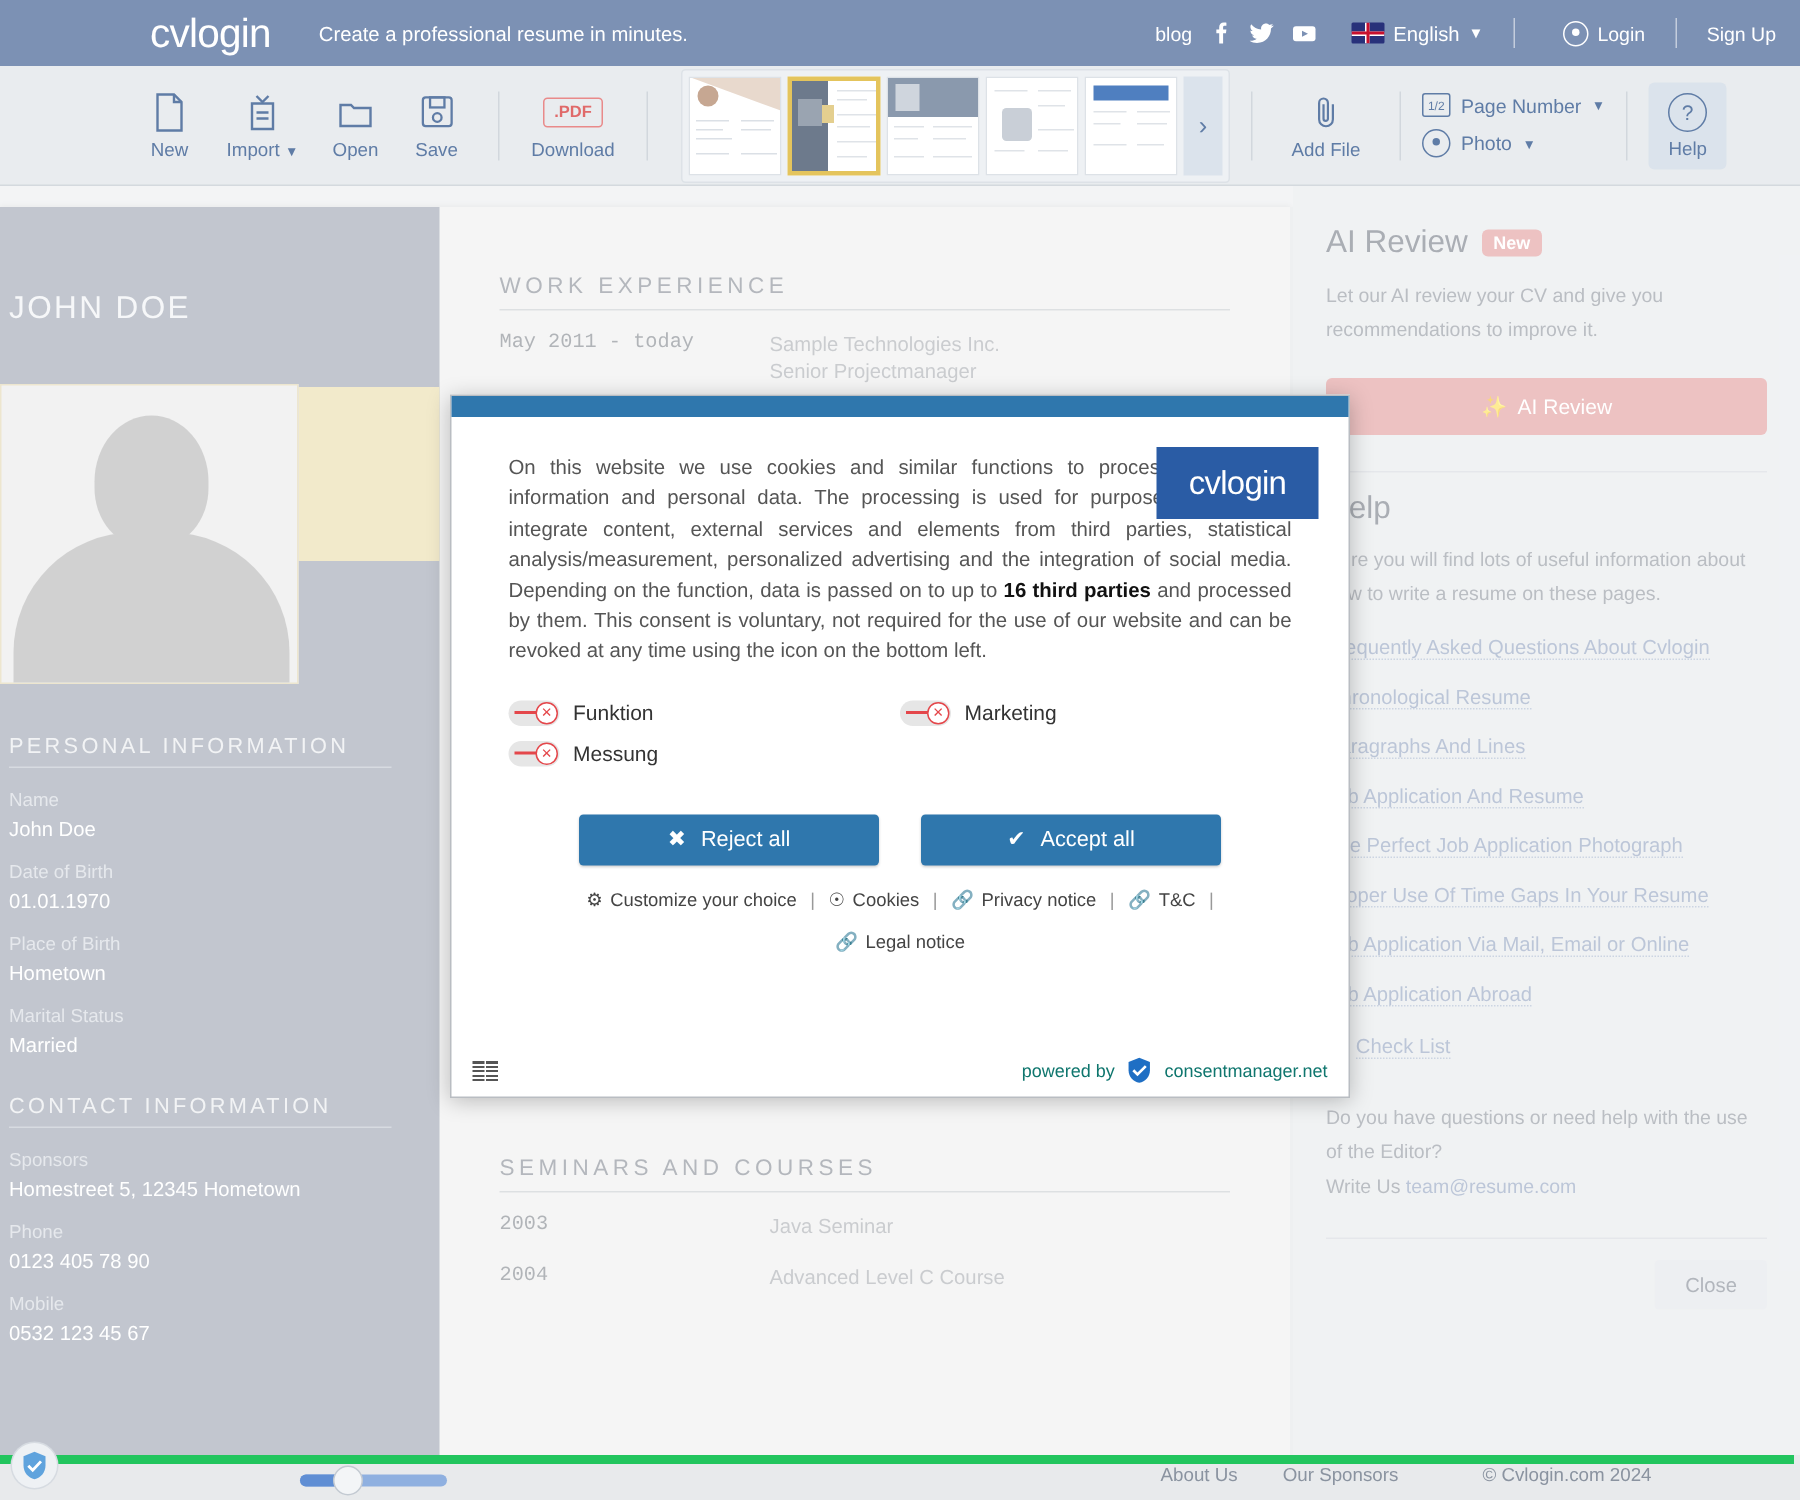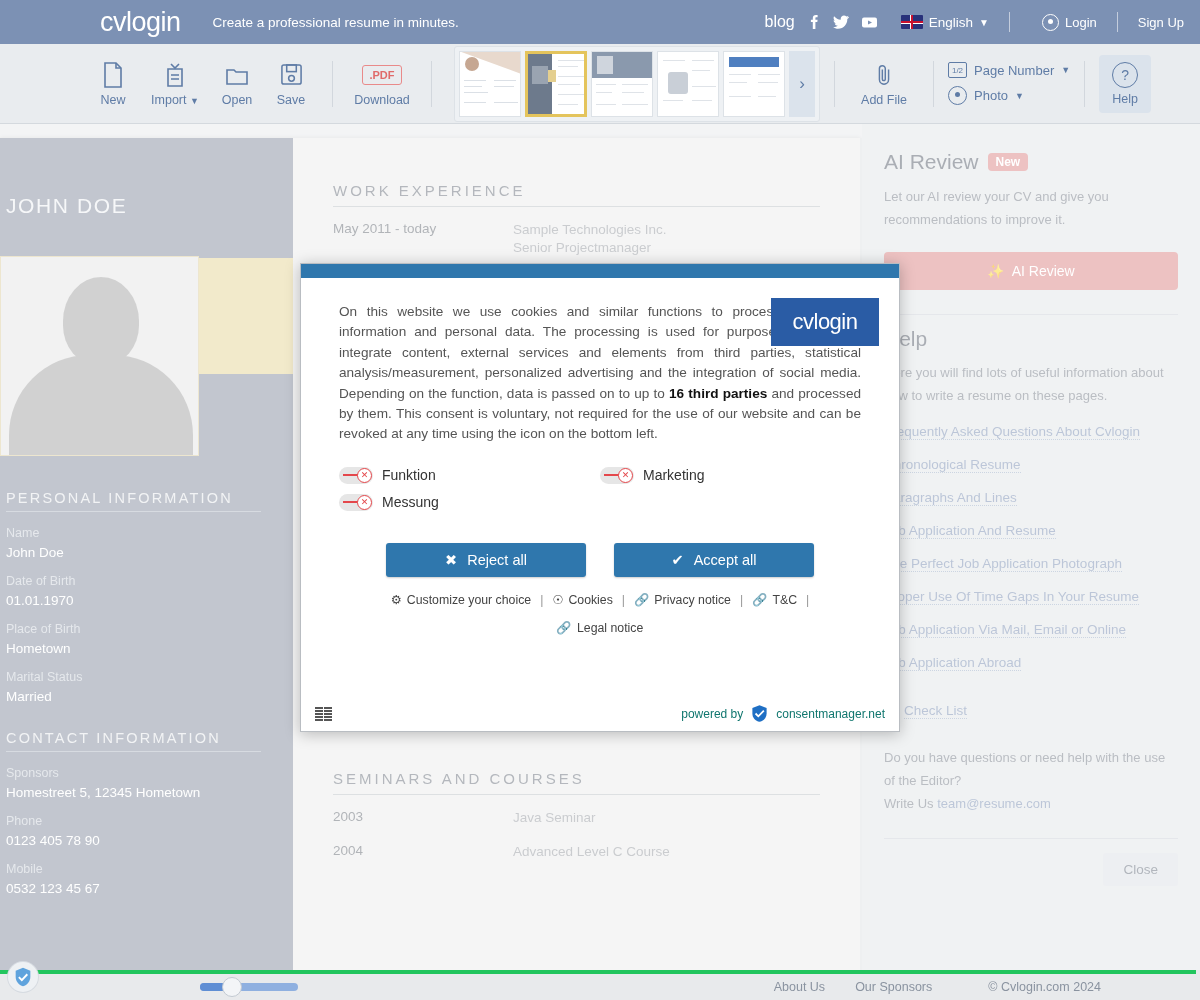--- a/index.html
+++ b/index.html
@@ -17,21 +17,21 @@
   }
   .logo {
     margin-left: 100px; color: #fff; font-size: 27px; letter-spacing: -0.5px;
     font-weight: 400; line-height: 1;
   }
   .tagline { margin-left: 32px; color: #fff; font-size: 13.5px; }
   .top-right {
     margin-left: auto; margin-right: 16px; display: flex; align-items: center; gap: 10px;
     color: #fff; font-size: 13px;
   }
-  .blog-link { font-size: 16px; color:#fff; }
+  .blog-link { font-size: 13px; color:#fff; }
   .soc { width: 18px; height: 18px; display:inline-flex; align-items:center; justify-content:center; color:#fff; }
   .soc svg { fill:#fff; }
   .lang { display:flex; align-items:center; gap:6px; margin-left:12px; font-size:13.5px;}
   .flag {
     width: 22px; height: 14px; position:relative; display:inline-block;
     background:#28317a; overflow:hidden; border-radius:1px;
   }
   .flag:before, .flag:after {
     content:''; position:absolute; background:#fff;
   }
@@ -142,21 +142,21 @@
   .cv-fields { padding:0 6px; }
   .cv-flabel { font-size:12.5px; color:#cfd4dc; margin-top:14px; }
   .cv-fvalue { font-size:13.5px; color:#ffffff; margin-top:5px; }
 
   .cv-right { flex:1; position:relative; padding:44px 40px 0 40px; }
   .r-sec-title {
     font-size:15px; letter-spacing:3px; color:#6f7680; padding-bottom:7px;
     border-bottom:1px solid #bfc3c8; margin-bottom:14px;
   }
   .r-row { display:flex; margin-bottom:16px; }
-  .r-date { width:180px; font-size:13.5px; color:#6a7078; }
+  .r-date { width:180px; font-size:13.5px; color:#6a7078;font-family:Liberation Mono, monospace; }
   .r-desc { font-size:13.5px; color:#9a9ea4; line-height:1.35; }
   .r-gap { height:30px; }
 
   .page-edge { position:absolute; left:860px; top:14px; width:18px; height:832px; background:#dfe2e5; }
 
   
   .rpanel { position:absolute; left:862px; top:0; width:338px; height:846px; background:#e3e6e9;
     padding:26px 22px; overflow:hidden; }
   .ai-title { font-size:21px; color:#5c6470; display:flex; align-items:center; gap:9px; }
   .badge-new { background:#dc8a8a; color:#fff; font-size:12px; padding:2px 8px; border-radius:4px; font-weight:bold; }
@@ -166,34 +166,34 @@
     border-radius:4px; font-size:14px; display:flex; align-items:center; justify-content:center; gap:7px;
     cursor:pointer; font-family:inherit;
   }
   .hr { height:1px; background:#cdd2d8; margin:24px 0 12px; }
   .help-title { font-size:21px; color:#5c6470; margin-top:8px; }
   .help-desc { font-size:13px; color:#7b828c; line-height:1.8; margin-top:10px; }
   .help-link {
     display:block; font-size:13.5px; color:#7f93b5; margin-top:17px;
     border-bottom:1px dotted #9eaec8; width:fit-content; cursor:pointer;
   }
-  .check-row { display:flex; align-items:center; gap:9px; margin-top:32px; }
+  .check-row { display:flex; align-items:center; gap:9px; margin-top:19px; }
   .chev { color:#7f93b5; font-size:13px; }
   .help-foot { font-size:13px; color:#7b828c; line-height:1.75; margin-top:28px; }
   .mail-link { color:#7f93b5; }
   .hr2 { height:1px; background:#cdd2d8; margin:22px 0 14px; }
   .close-btn {
     float:right; background:#dde1e6; border:none; color:#6b7380; font-size:13.5px;
     padding:9px 20px; border-radius:3px; cursor:pointer; font-family:inherit;
   }
 
   
   .bottombar {
     position:absolute; left:0; top:970px; width:1196px; height:30px;
-    background:#e8eaec; border-top:4px solid #22c55e; display:flex; align-items:center;
+    background:#e8eaec; border-top:6px solid #22c55e; display:flex; align-items:flex-start;
   }
   .zoomslider { position:absolute; left:200px; top:983px; width:98px; height:8px;
     background:#8fb0e0; border-radius:4px; }
   .zoomslider .fill { position:absolute; left:0; top:0; width:30px; height:8px; background:#5f8ed4; border-radius:4px 0 0 4px;}
   .zoomslider .knob { position:absolute; left:22px; top:-6px; width:20px; height:20px; border-radius:50%;
     background:#f3f5f7; border:1px solid #c3cad2; }
   .foot-links { margin-left:auto; margin-right:95px; display:flex; gap:30px;
     font-size:12.5px; color:#8a93a0; align-items:center; }
 
   .consent-icon {

